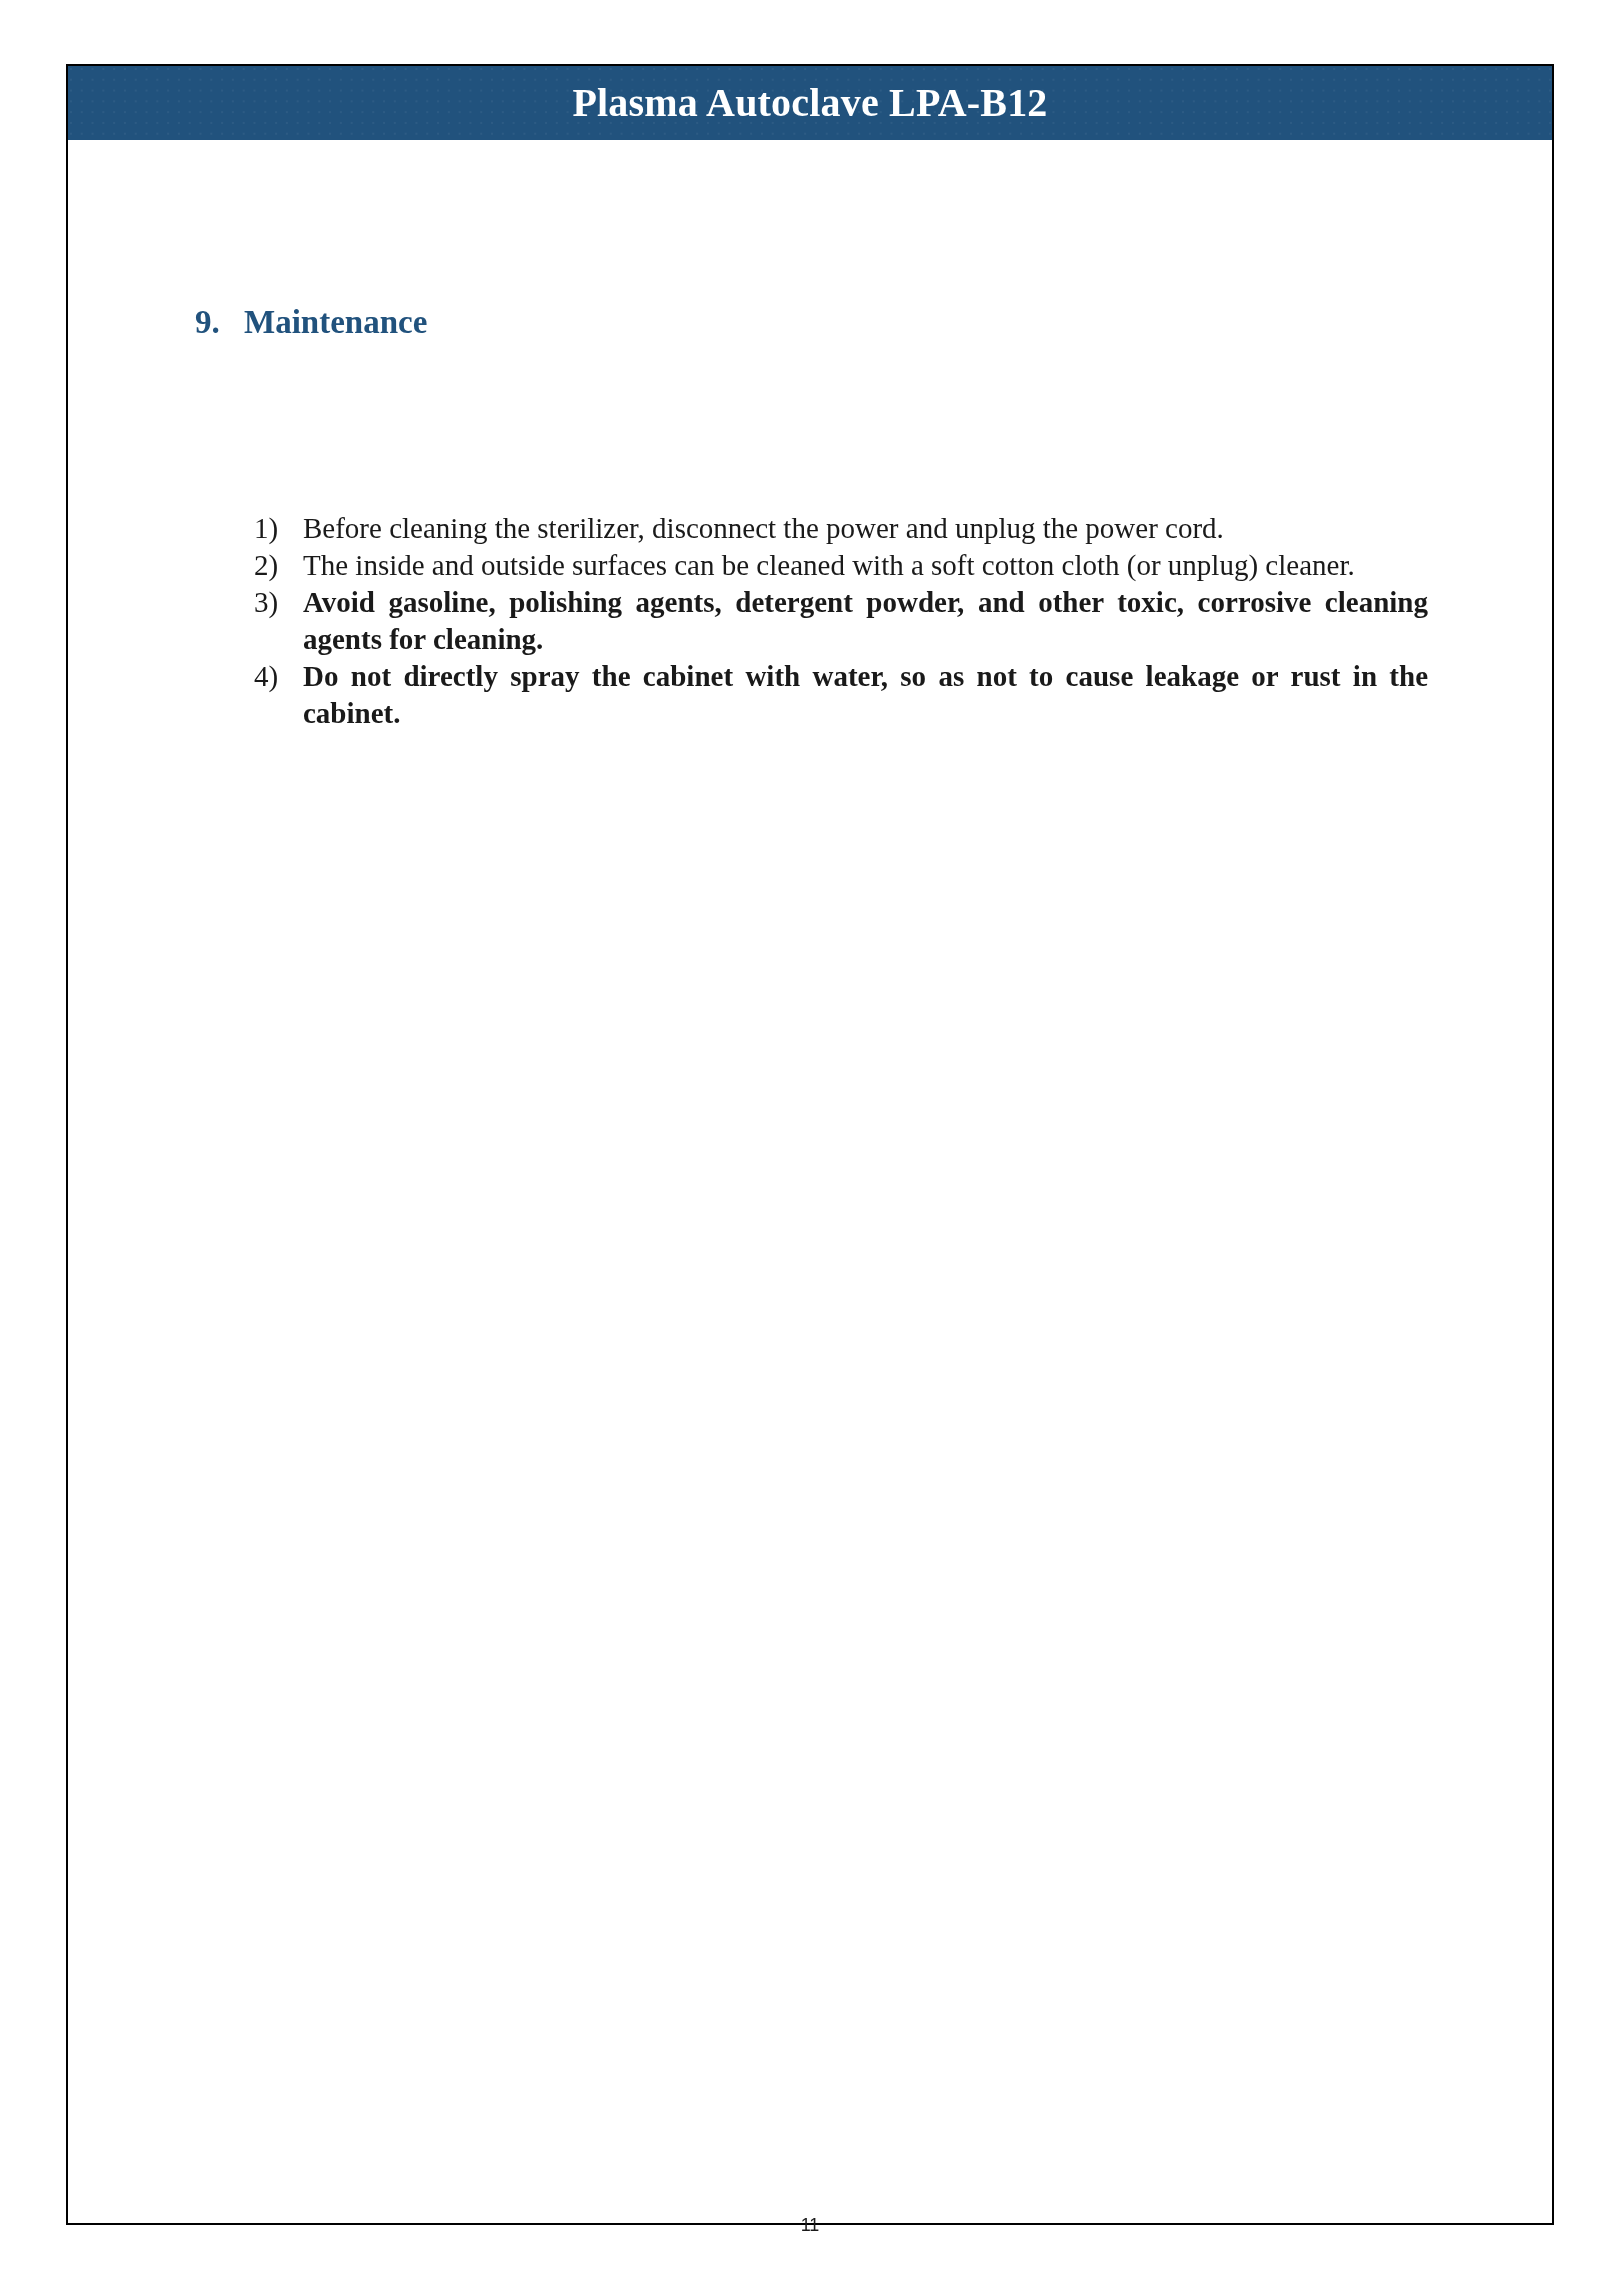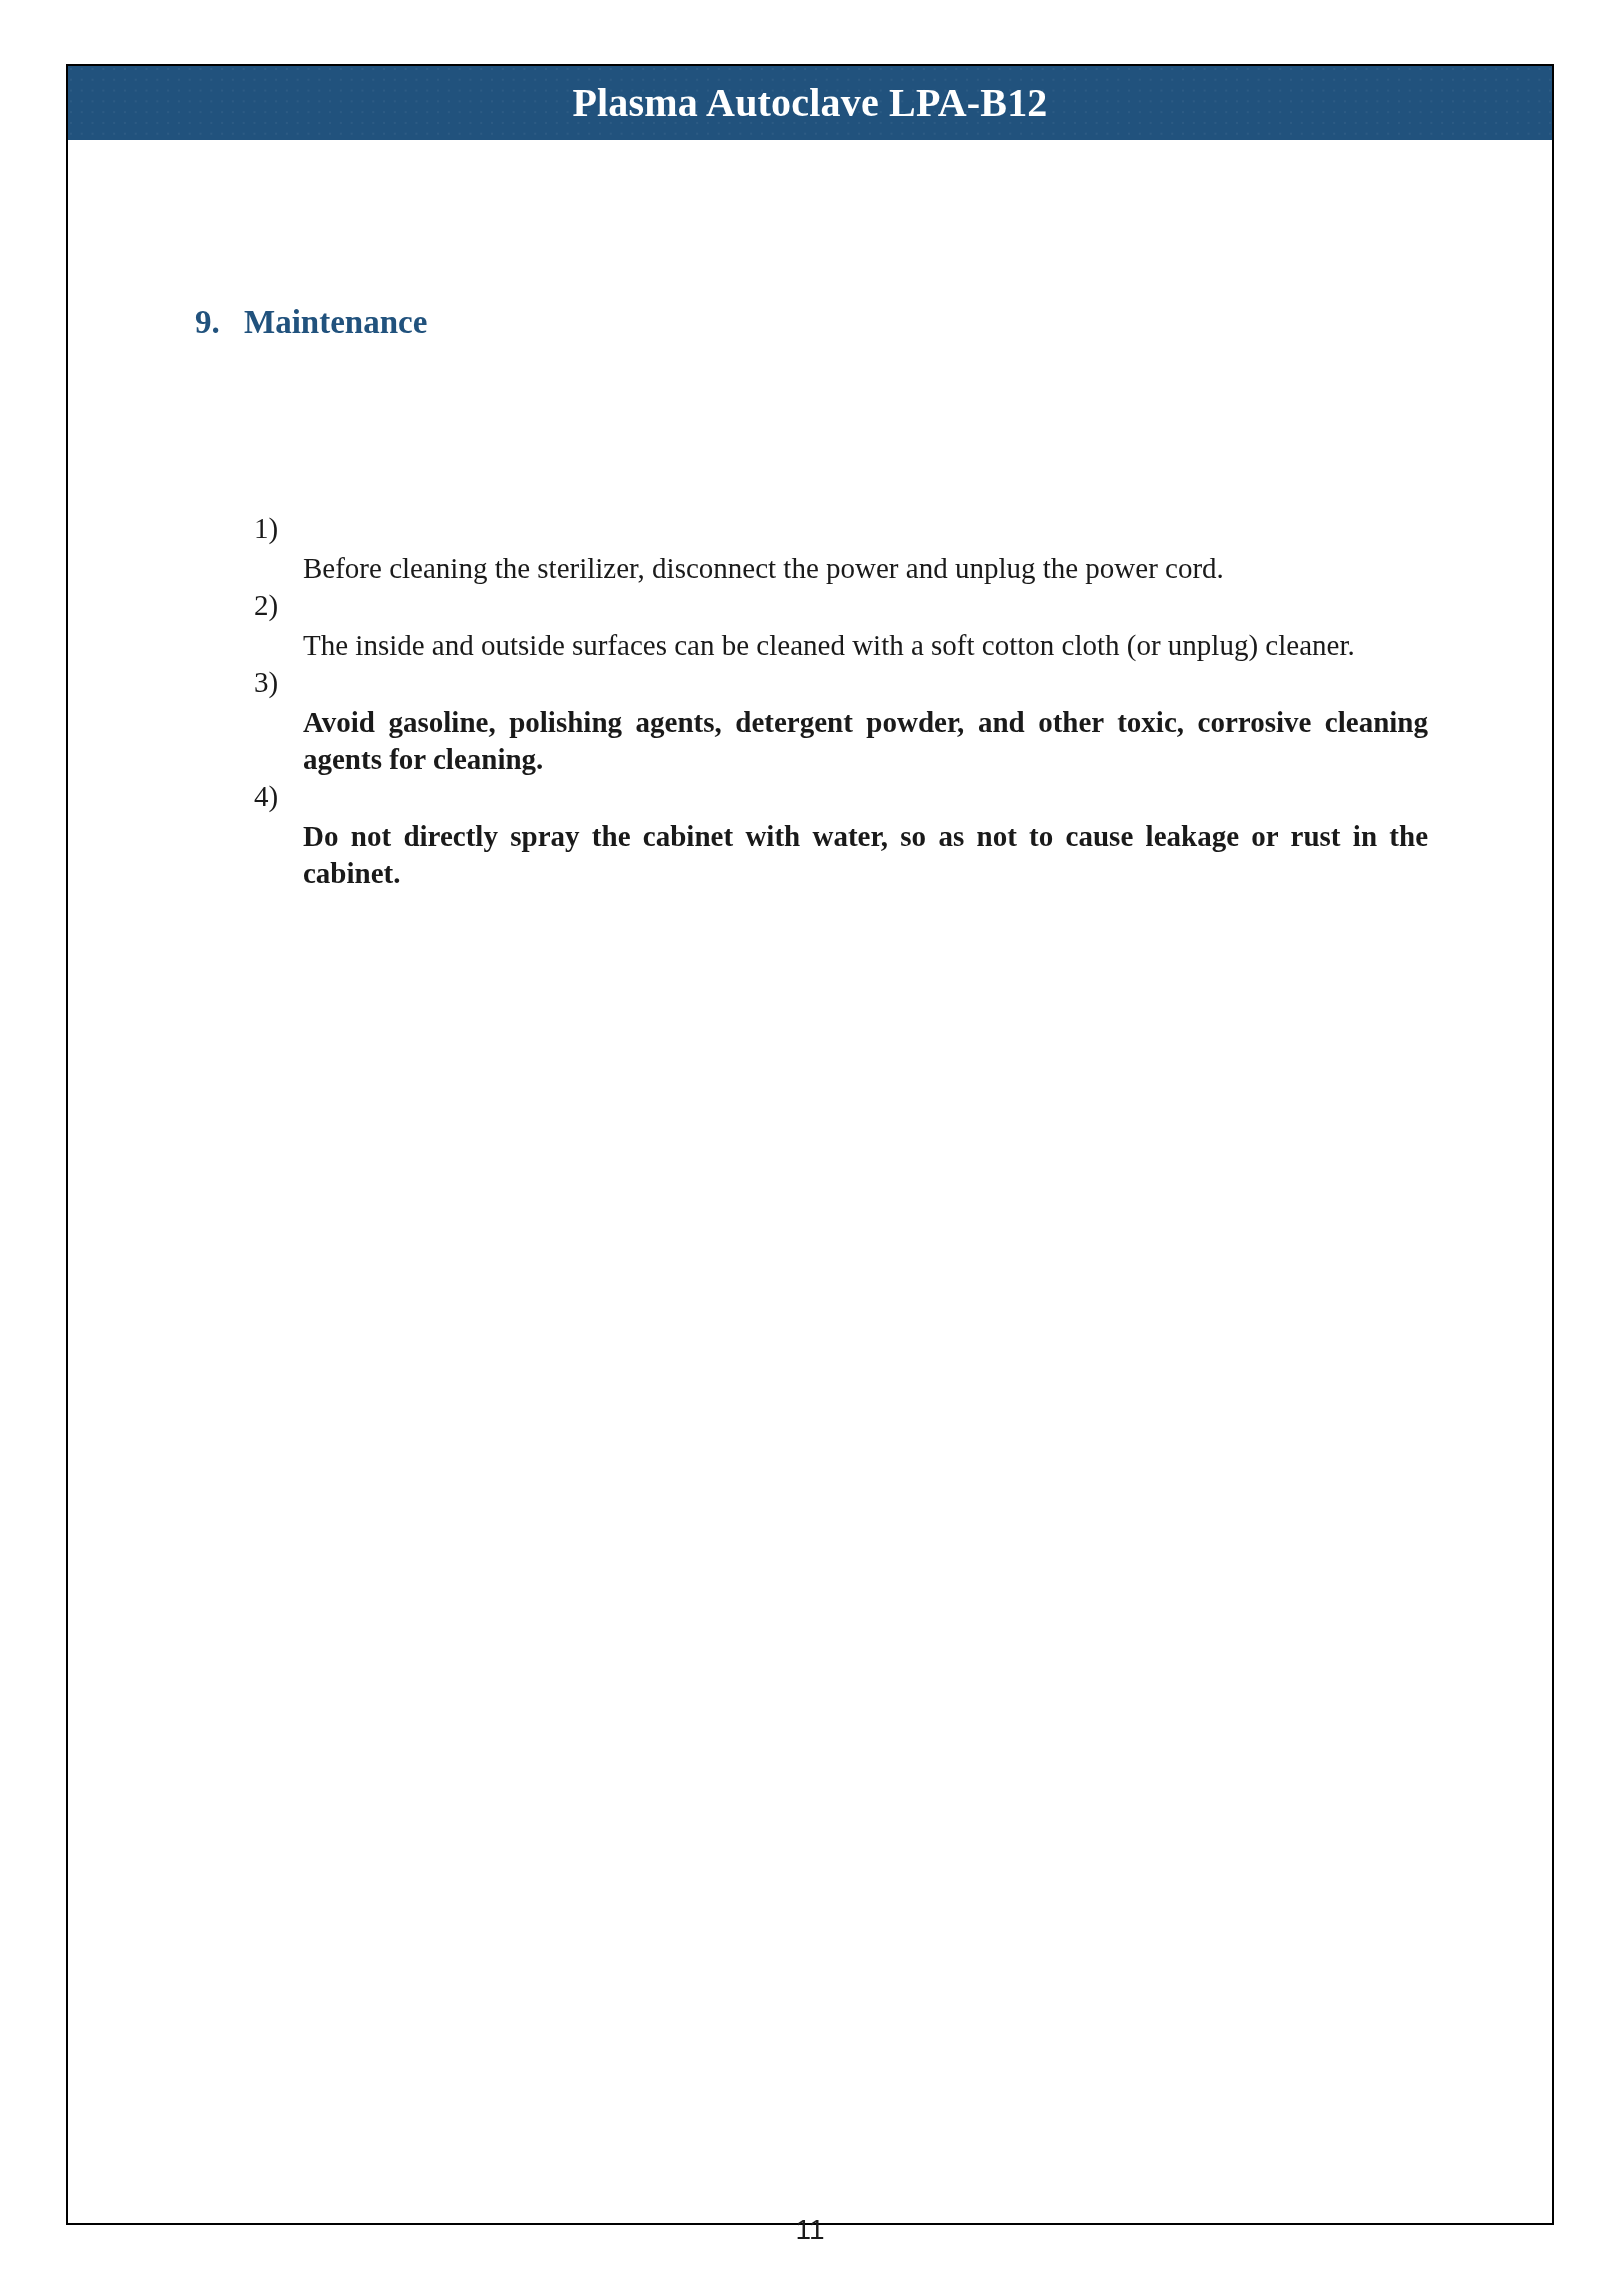--- a/index.html
+++ b/index.html
@@ -115,41 +115,40 @@
   .list-item .marker {
     flex: 0 0 49px;
     width: 49px;
     text-align: left;
     white-space: nowrap;
   }
 
   .list-item .item-text {
     flex: 1 1 auto;
     display: block;
-    margin-top: 40px;
   }
 
   .list-item.justify .item-text {
     text-align: justify;
     text-justify: inter-word;
     font-weight: bold;
   }
   .list-item.plain .item-text {
     text-align: left;
   }
 
   
   .page-number {
     position: absolute;
     left: 0;
     top: 2076px;
     width: 100%;
     text-align: center;
     font-family: "Liberation Sans", "DejaVu Sans", sans-serif;
-    font-size: 28px;
+    font-size: 18px;
     color: #1a1a1a;
     line-height: 1;
   }
 </style>
 </head>
 <body>
 
 <div class="page">
   <div class="page-border">
 

